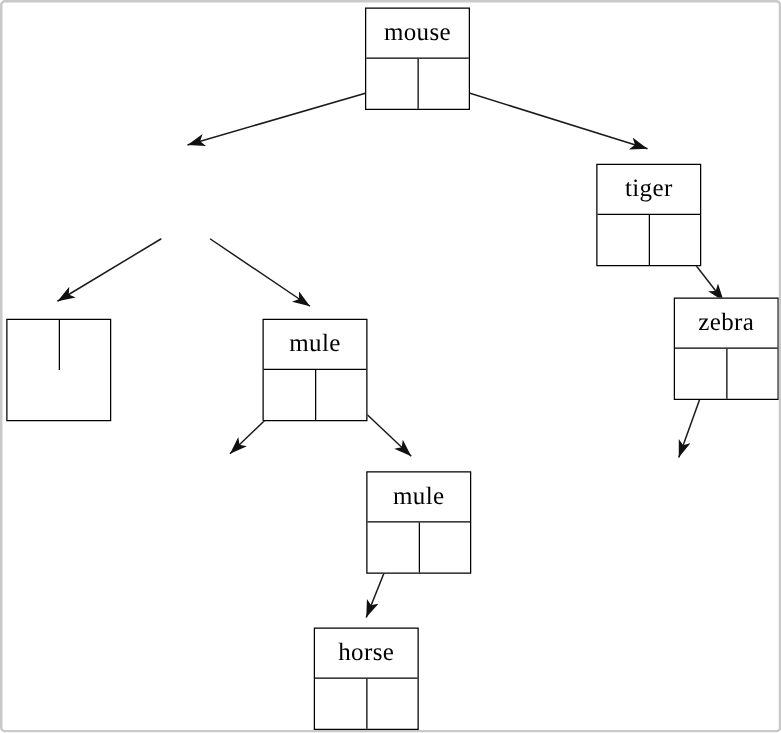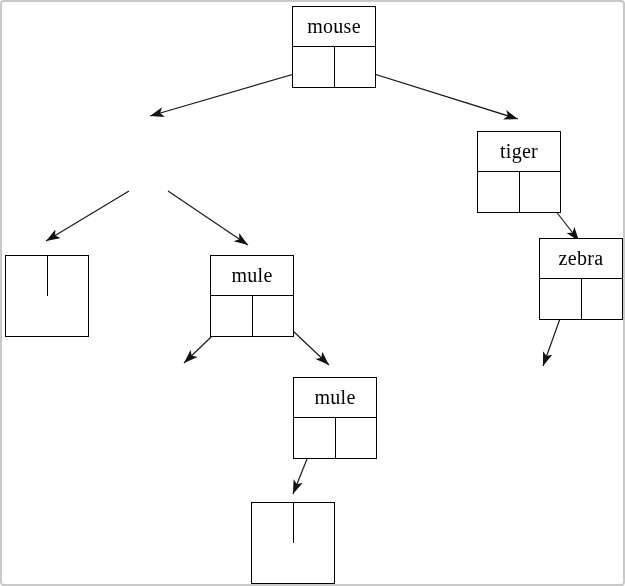--- a/index.html
+++ b/index.html
@@ -114,19 +114,20 @@
   <div class="node" style="left:291px; top:375px">
     <div class="node-label">mule</div>
     <div class="node-cells">
       <div class="cell left"></div>
       <div class="cell right"></div>
     </div>
   </div>
 
 
   <div class="node" style="left:249px; top:500px">
+    <div class="node-label">horse</div>
     <div class="node-cells">
       <div class="cell left"></div>
       <div class="cell right"></div>
     </div>
   </div>
 
 </div>
 
 </body></html>

